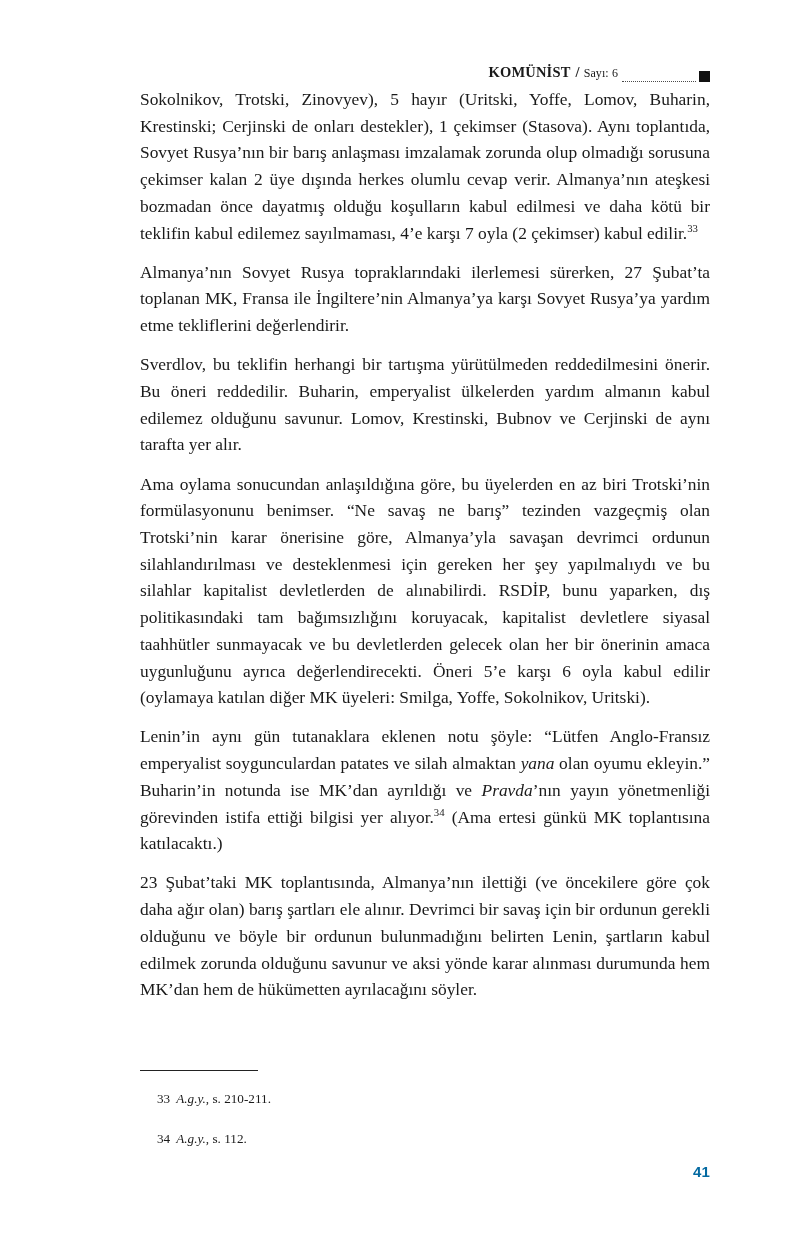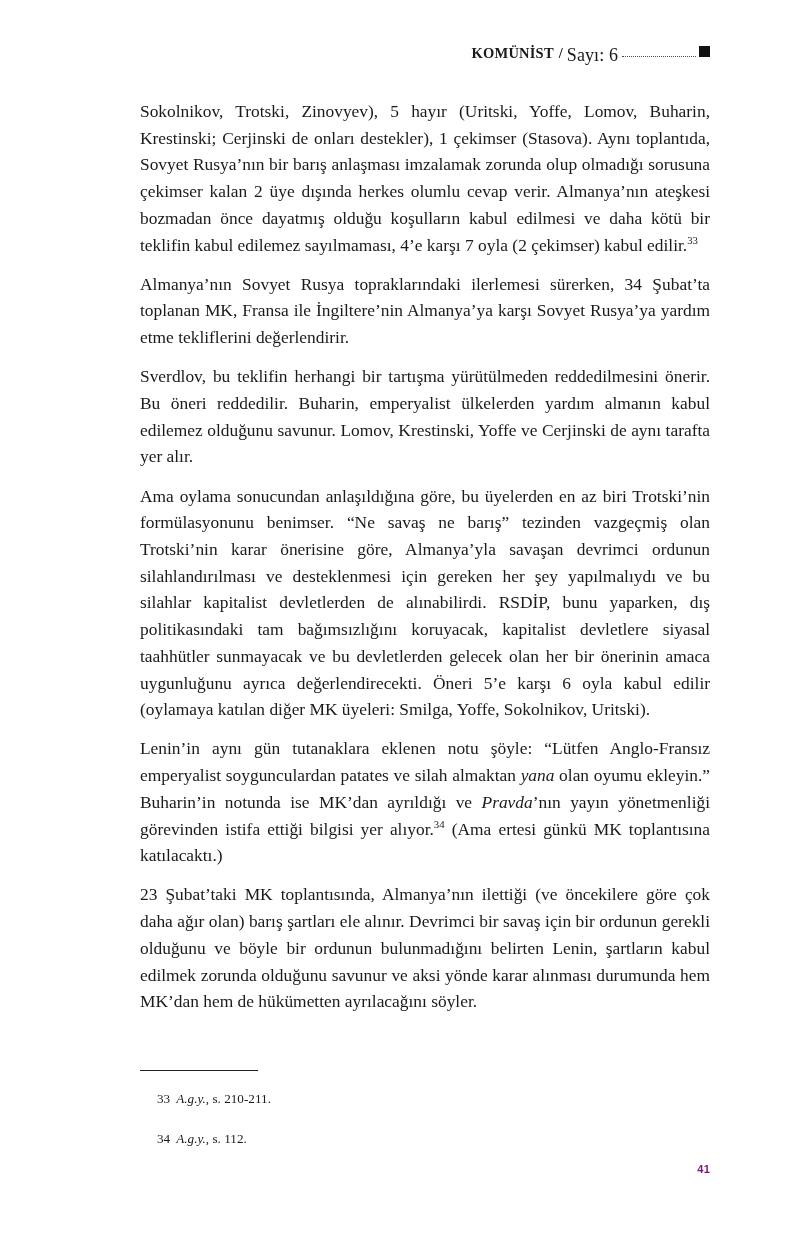--- a/index.html
+++ b/index.html
@@ -21,41 +21,41 @@
     position: absolute;
     inset: 0;
     width: 798px;
     height: 1241px;
     background: #ffffff;
   }
 
   
   .running-head {
     position: absolute;
-    top: 45px;
+    top: 55px;
     left: 140px;
     right: 88px;
     height: 26px;
     display: flex;
-    align-items: flex-start;
+    align-items: flex-end;
     justify-content: flex-end;
     font-size: 14.5px;
     white-space: nowrap;
   }
   .rh-journal {
     font-weight: bold;
     letter-spacing: 0.2px;
     font-size: 14.5px;
   }
   .rh-sep {
     margin: 0 4px 0 5px;
     font-weight: bold;
   }
   .rh-issue {
-    font-size: 18px;
+    font-size: 12px;
     letter-spacing: 0.1px;
   }
   .rh-dots {
     flex: 0 0 auto;
     width: 74px;
     margin: 0 3px 0 4px;
     border-bottom: 1.5px dotted #4a4a4a;
     position: relative;
     top: 1px;
     height: 10px;
@@ -65,21 +65,21 @@
     height: 11px;
     background: #111111;
     display: inline-block;
     position: relative;
     top: 1px;
   }
 
   
   .content {
     position: absolute;
-    top: 98px;
+    top: 86px;
     left: 140px;
     width: 570px;
   }
   .para {
     font-size: 17.4px;
     line-height: 26.7px;
     text-align: justify;
     text-justify: inter-word;
     margin: 0 0 12.5px 0;
     hyphens: manual;
@@ -115,45 +115,45 @@
   .fn-num { margin-right: 6px; }
   .fn-item i { font-style: italic; }
 
   
   .folio {
     position: absolute;
     right: 88px;
     top: 1163px;
     font-family: "Liberation Sans", "DejaVu Sans", sans-serif;
     font-weight: bold;
-    font-size: 11px;
-    color: #701a75;
+    font-size: 15px;
+    color: #0369a1;
     letter-spacing: 0.2px;
   }
 </style>
 </head>
 <body>
 
 <div class="page">
 
   <div class="running-head">
     <span class="rh-journal">KOMÜNİST</span>
     <span class="rh-sep">/</span>
     <span class="rh-issue">Sayı: 6</span>
     <span class="rh-dots"></span>
     <span class="rh-square"></span>
   </div>
 
   <div class="content">
 
     <p class="para"><span>Sokolnikov, Trotski, Zinovyev), 5 hayır (Uritski, Yoffe, Lomov, Buharin, Krestinski; Cerjinski de onları destekler), 1 çekimser (Stasova). Aynı toplantıda, Sovyet Rusya’nın bir barış anlaşması imzalamak zorunda olup olmadığı sorusuna çekimser kalan 2 üye dışında herkes olumlu cevap verir. Almanya’nın ateşkesi bozmadan önce dayatmış olduğu koşulların kabul edilmesi ve daha kötü bir teklifin kabul edilemez sayılmaması, 4’e karşı 7 oyla (2 çekimser) kabul edilir.</span><sup>33</sup></p>
 
-    <p class="para">Almanya’nın Sovyet Rusya topraklarındaki ilerlemesi sürerken, 34 Şubat’ta toplanan MK, Fransa ile İngiltere’nin Almanya’ya karşı Sovyet Rusya’ya yardım etme tekliflerini değerlendirir.</p>
+    <p class="para">Almanya’nın Sovyet Rusya topraklarındaki ilerlemesi sürerken, 27 Şubat’ta toplanan MK, Fransa ile İngiltere’nin Almanya’ya karşı Sovyet Rusya’ya yardım etme tekliflerini değerlendirir.</p>
 
-    <p class="para">Sverdlov, bu teklifin herhangi bir tartışma yürütülmeden reddedilmesini önerir. Bu öneri reddedilir. Buharin, emperyalist ülkelerden yardım almanın kabul edilemez olduğunu savunur. Lomov, Krestinski, Yoffe ve Cerjinski de aynı tarafta yer alır.</p>
+    <p class="para">Sverdlov, bu teklifin herhangi bir tartışma yürütülmeden reddedilmesini önerir. Bu öneri reddedilir. Buharin, emperyalist ülkelerden yardım almanın kabul edilemez olduğunu savunur. Lomov, Krestinski, Bubnov ve Cerjinski de aynı tarafta yer alır.</p>
 
     <p class="para">Ama oylama sonucundan anlaşıldığına göre, bu üyelerden en az biri Trotski’nin formülasyonunu benimser. “Ne savaş ne barış” tezinden vazgeçmiş olan Trotski’nin karar önerisine göre, Almanya’yla savaşan devrimci ordunun silahlandırılması ve desteklenmesi için gereken her şey yapılmalıydı ve bu silahlar kapitalist devletlerden de alınabilirdi. RSDİP, bunu yaparken, dış politikasındaki tam bağımsızlığını koruyacak, kapitalist devletlere siyasal taahhütler sunmayacak ve bu devletlerden gelecek olan her bir önerinin amaca uygunluğunu ayrıca değerlendirecekti. Öneri 5’e karşı 6 oyla kabul edilir (oylamaya katılan diğer MK üyeleri: Smilga, Yoffe, Sokolnikov, Uritski).</p>
 
     <p class="para"><span>Lenin’in aynı gün tutanaklara eklenen notu şöyle: “Lütfen Anglo-Fransız emperyalist soygunculardan patates ve silah almaktan </span><i>yana</i><span> olan oyumu ekleyin.” Buharin’in notunda ise MK’dan ayrıldığı ve </span><i>Pravda</i><span>’nın yayın yönetmenliği görevinden istifa ettiği bilgisi yer alıyor.</span><sup>34</sup><span> (Ama ertesi günkü MK toplantısına katılacaktı.)</span></p>
 
     <p class="para">23 Şubat’taki MK toplantısında, Almanya’nın ilettiği (ve öncekilere göre çok daha ağır olan) barış şartları ele alınır. Devrimci bir savaş için bir ordunun gerekli olduğunu ve böyle bir ordunun bulunmadığını belirten Lenin, şartların kabul edilmek zorunda olduğunu savunur ve aksi yönde karar alınması durumunda hem MK’dan hem de hükümetten ayrılacağını söyler.</p>
 
   </div>
 
   <div class="footnotes">

